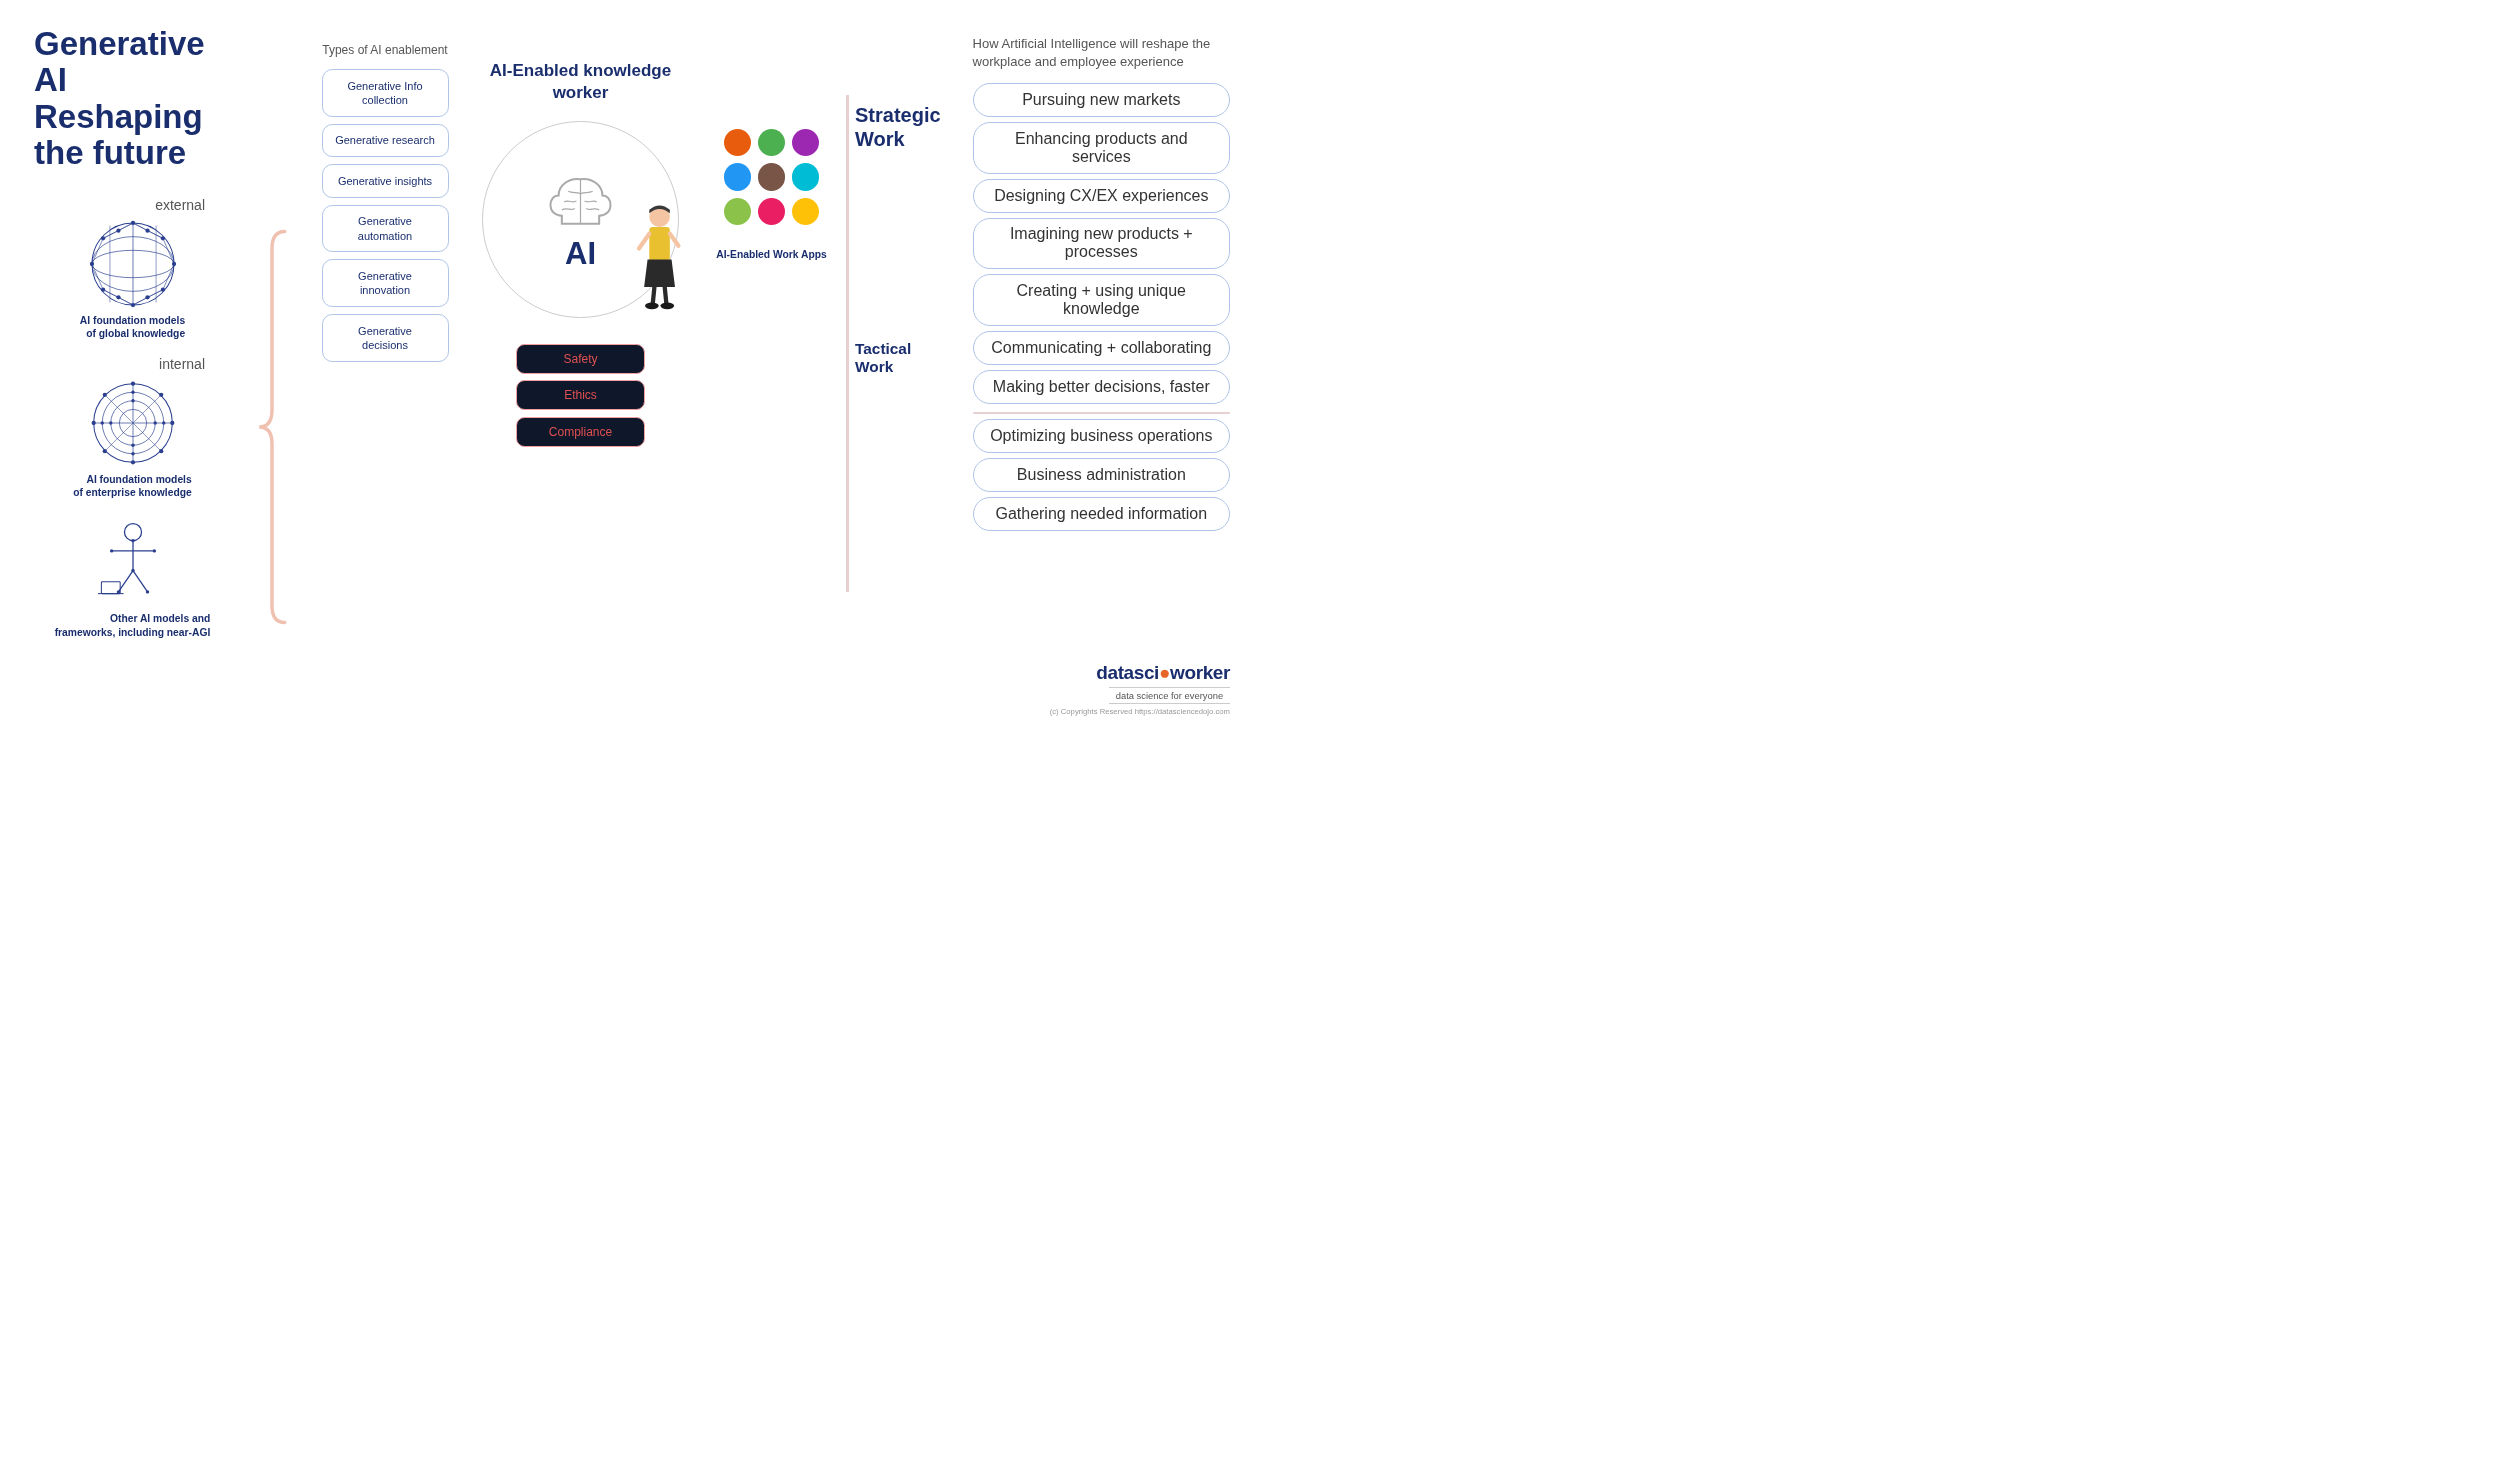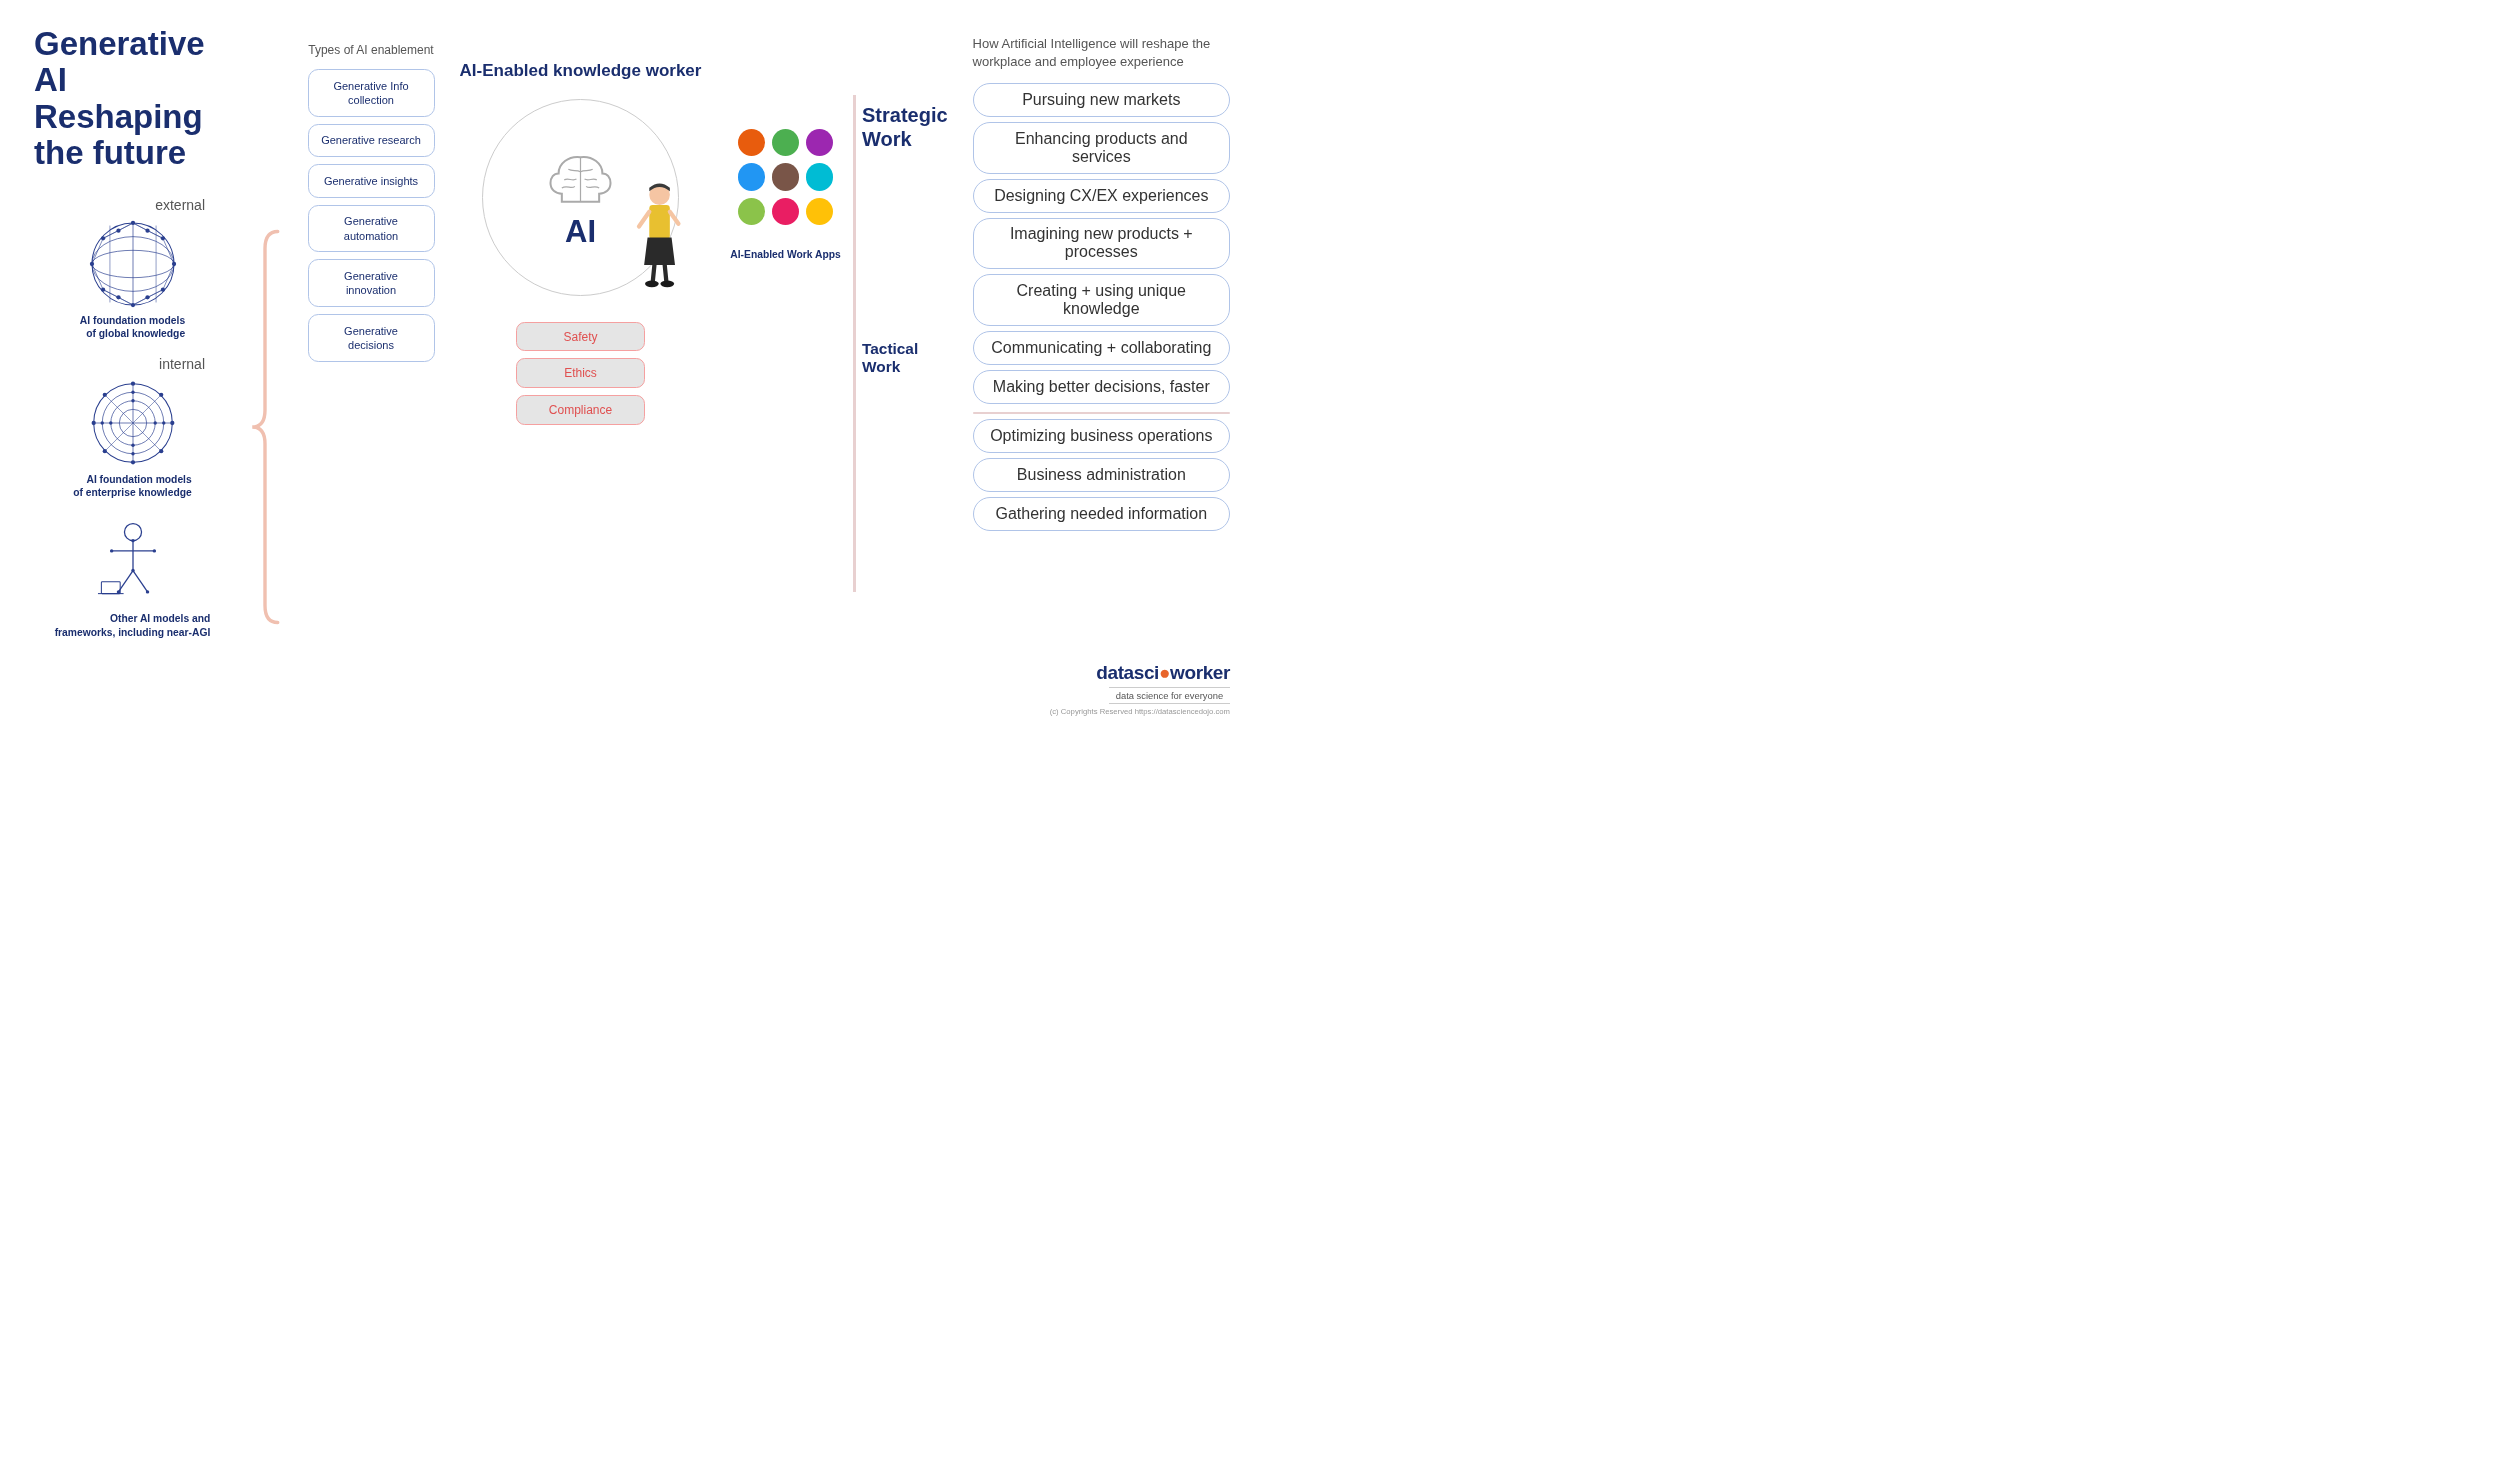--- a/index.html
+++ b/index.html
@@ -10,21 +10,21 @@
       height: 733px;
       overflow: hidden;
       position: relative;
     }
     .main-container {
       width: 100%;
       height: 100%;
       display: flex;
       flex-direction: row;
       padding: 26px 26px 17px 34px;
-      gap: 8px;
+      gap: 15px;
     }
 
     
     .left-section {
       width: 197px;
       flex-shrink: 0;
       display: flex;
       flex-direction: column;
       gap: 0;
     }
@@ -157,21 +157,21 @@
       align-items: center;
       gap: 6.9px;
       margin-top: 8.6px;
     }
     .bottom-box {
       border: 1.3px solid #f5a0a0;
       border-radius: 8.6px;
       padding: 6.9px 24px;
       font-size: 12px;
       color: #e05050;
-      background: #e5e5e5;
+      background: #0f172a;
       min-width: 129px;
       text-align: center;
     }
 
     
     .work-apps-section {
       width: 137px;
       flex-shrink: 0;
       display: flex;
       flex-direction: column;

